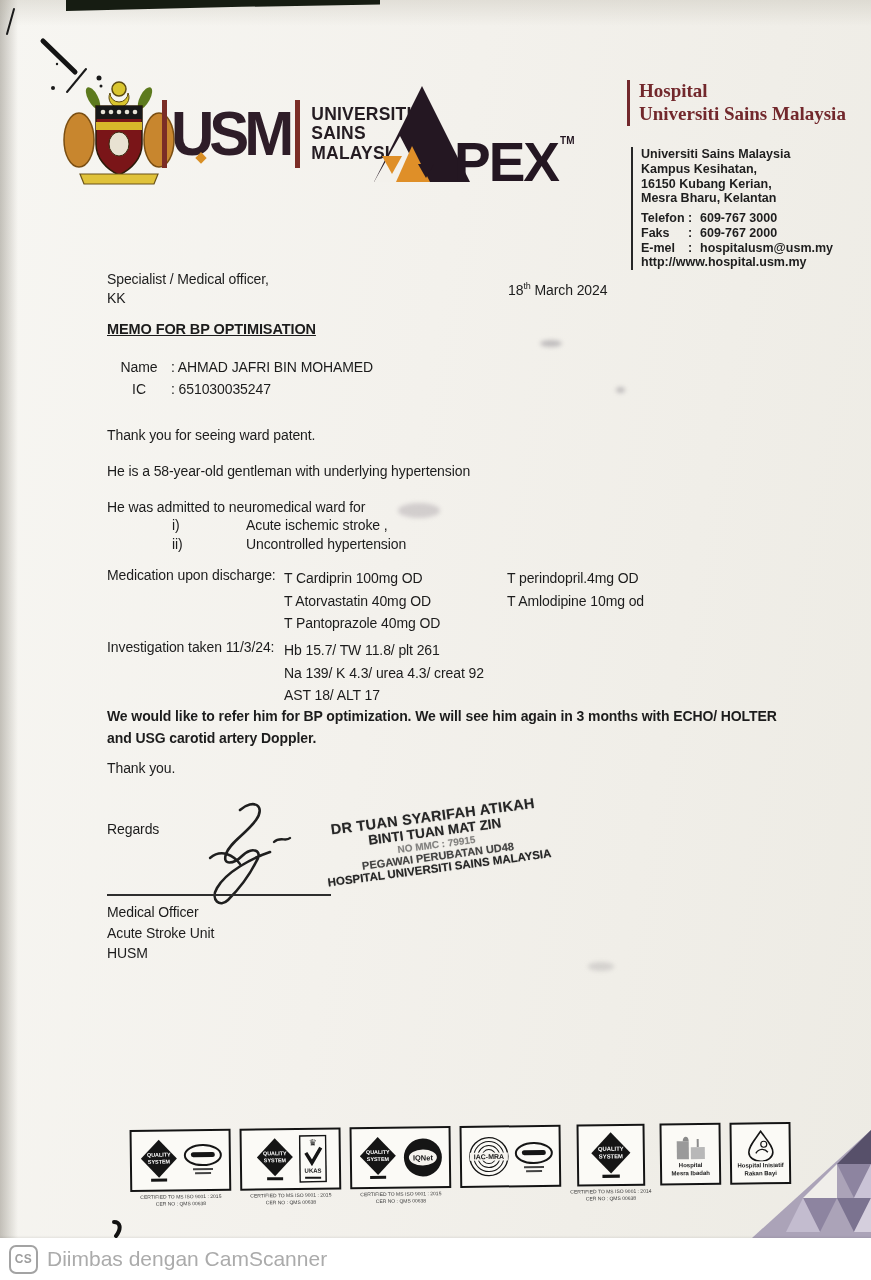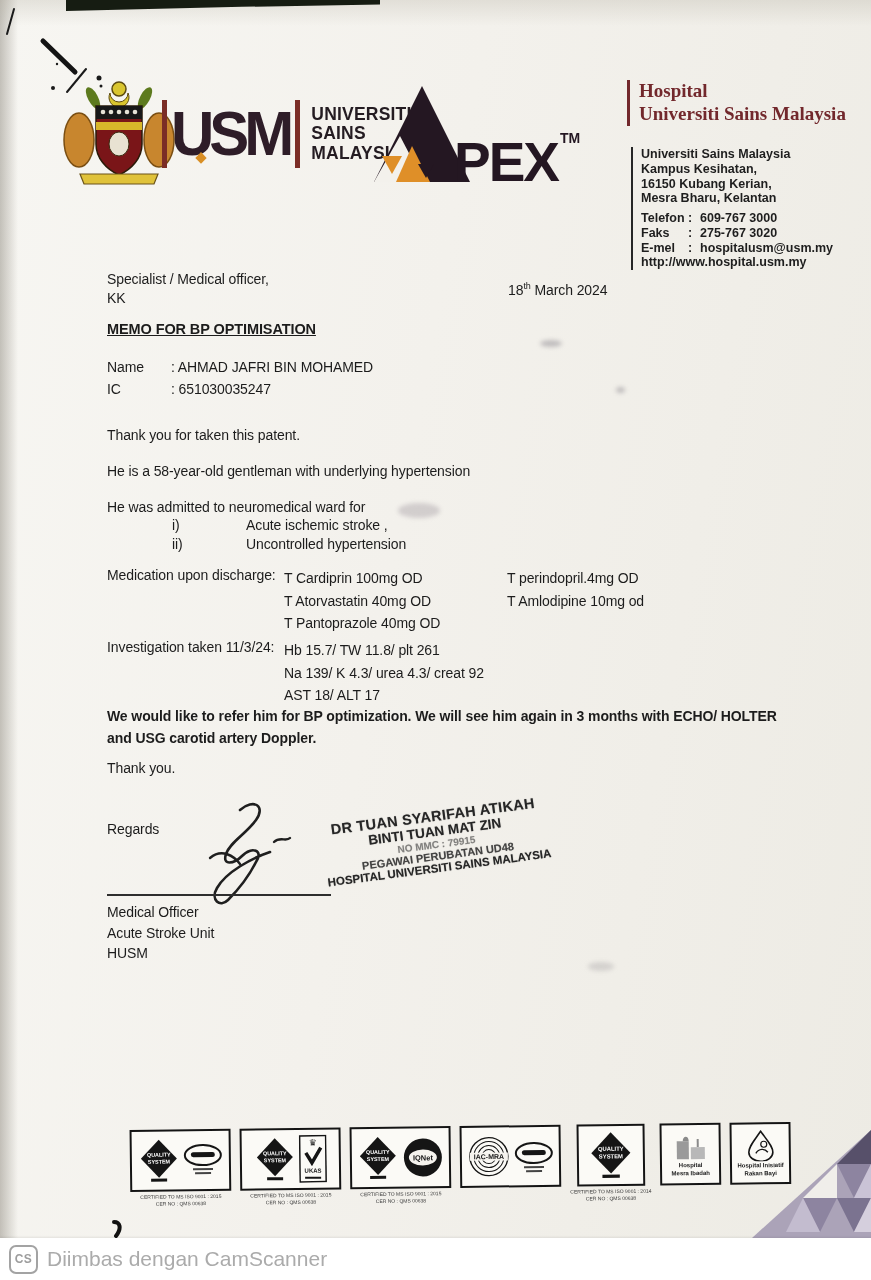--- a/index.html
+++ b/index.html
@@ -18,34 +18,34 @@
   
   .crest{position:absolute;left:60px;top:76px;}
   .usm-logo{position:absolute;left:162px;top:100px;display:flex;align-items:center;}
   .usm-bar{width:5px;height:68px;background:#7b2d26;}
   .usm-acro{font-size:60px;font-weight:900;color:#2e1d28;letter-spacing:-5px;line-height:66px;
             margin:0 6px 0 4px;transform:scaleY(1.04);position:relative;}
   .usm-dot{position:absolute;left:26px;bottom:6px;width:8px;height:8px;background:#d98f25;transform:rotate(45deg);}
   .usm-lines{margin-left:11px;font-size:17.5px;font-weight:800;color:#241c22;line-height:1.12;letter-spacing:.2px;}
   .apex{position:absolute;left:374px;top:84px;display:flex;align-items:flex-end;}
   .apex-pex{font-size:55px;font-weight:900;color:#241722;letter-spacing:-2px;line-height:.78;margin-left:-16px;}
-  .apex-tm{font-size:14px;font-weight:700;color:#241722;vertical-align:top;position:relative;top:-38px;left:2px;}
+  .apex-tm{font-size:10px;font-weight:700;color:#241722;vertical-align:top;position:relative;top:-38px;left:2px;}
   .brand{position:absolute;left:627px;top:80px;border-left:3px solid #72282c;padding-left:9px;
          font-family:"Liberation Serif",serif;color:#72282c;font-weight:700;font-size:19px;line-height:1.2;}
   .addr{position:absolute;left:631px;top:147px;border-left:2px solid #262626;padding-left:8px;
         color:#1e1e1e;font-weight:700;font-size:12.5px;line-height:1.18;}
   .addr .contact{margin-top:5px;}
   .addr .c-row{display:flex;}
   .addr .c-label{width:47px;}
   .addr .c-sep{width:12px;}
   
   .t{position:absolute;color:#1c1c1c;font-size:14px;letter-spacing:-0.1px;}
   .subject{font-weight:700;text-decoration:underline;font-size:14.5px;}
   .p-row{display:flex;line-height:21.5px;}
-  .p-label{width:64px;}
+  .p-label{width:64px;text-align:center;}
   .lh22{line-height:22.5px;}
   .stamp{position:absolute;left:296px;top:808px;width:280px;transform:rotate(-7.5deg);
          color:#262626;text-align:center;font-weight:700;text-shadow:0 0 1px rgba(40,40,40,.45);}
   .stamp .st1{font-size:14.5px;letter-spacing:.3px;}
   .stamp .st2{font-size:13.5px;}
   .stamp .st3{font-size:10px;opacity:.55;}
   .stamp .st4{font-size:11px;opacity:.85;}
   .stamp .st5{font-size:11.5px;}
   .sig-rule{position:absolute;left:107px;top:894px;width:224px;height:2px;background:#2e2e2e;}
   
@@ -138,21 +138,21 @@
     <div>Mesra Bharu, Kelantan</div>
     <div class="contact">
       <div class="c-row">
         <span class="c-label">Telefon</span>
         <span class="c-sep">:</span>
         <span>609-767 3000</span>
       </div>
       <div class="c-row">
         <span class="c-label">Faks</span>
         <span class="c-sep">:</span>
-        <span>275-767 3020</span>
+        <span>609-767 2000</span>
       </div>
       <div class="c-row">
         <span class="c-label">E-mel</span>
         <span class="c-sep">:</span>
         <span>hospitalusm@usm.my</span>
       </div>
       <div>http://www.hospital.usm.my</div>
     </div>
   </div>
 
@@ -168,21 +168,21 @@
     <div class="p-row">
       <span class="p-label">Name</span>
       <span>: AHMAD JAFRI BIN MOHAMED</span>
     </div>
     <div class="p-row">
       <span class="p-label">IC</span>
       <span>: 651030035247</span>
     </div>
   </div>
 
-  <div class="t" style="left:107px;top:427px;">Thank you for taken this patent.</div>
+  <div class="t" style="left:107px;top:427px;">Thank you for seeing ward patent.</div>
   <div class="t" style="left:107px;top:463px;">He is a 58-year-old gentleman with underlying hypertension</div>
   <div class="t" style="left:107px;top:499px;">He was admitted to neuromedical ward for</div>
 
   <div class="t" style="left:172px;top:517px;">i)</div>
   <div class="t" style="left:246px;top:517px;">Acute ischemic stroke ,</div>
   <div class="t" style="left:172px;top:536px;">ii)</div>
   <div class="t" style="left:246px;top:536px;">Uncontrolled hypertension</div>
 
   <div class="t" style="left:107px;top:567px;">Medication upon discharge:</div>
   <div class="t lh22" style="left:284px;top:567px;">

